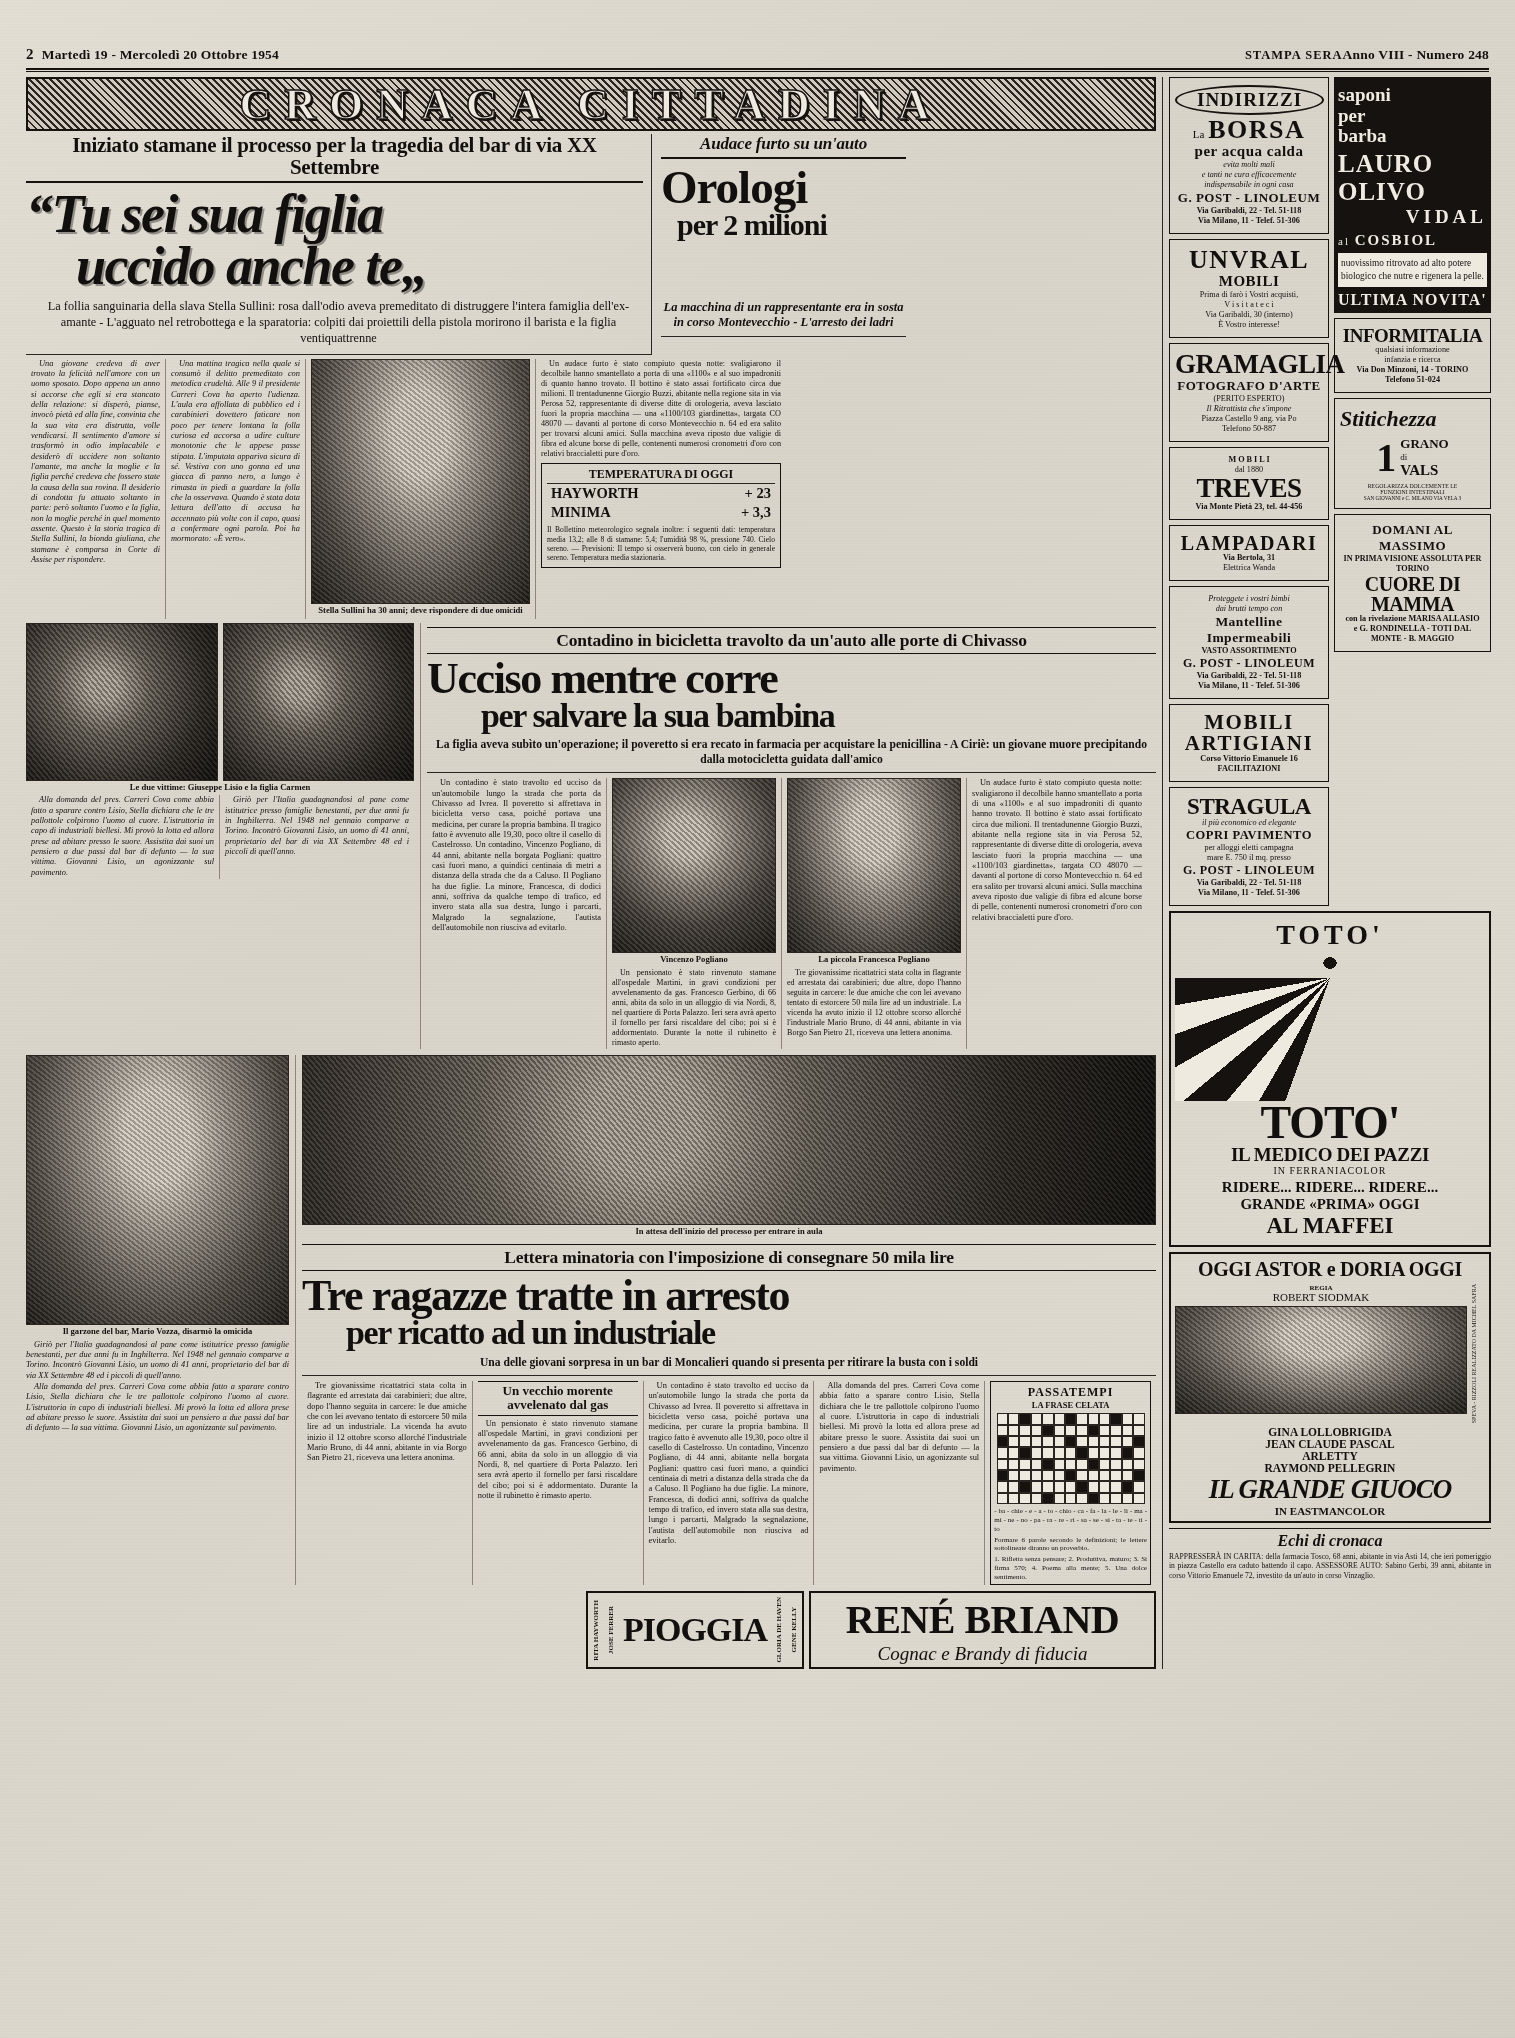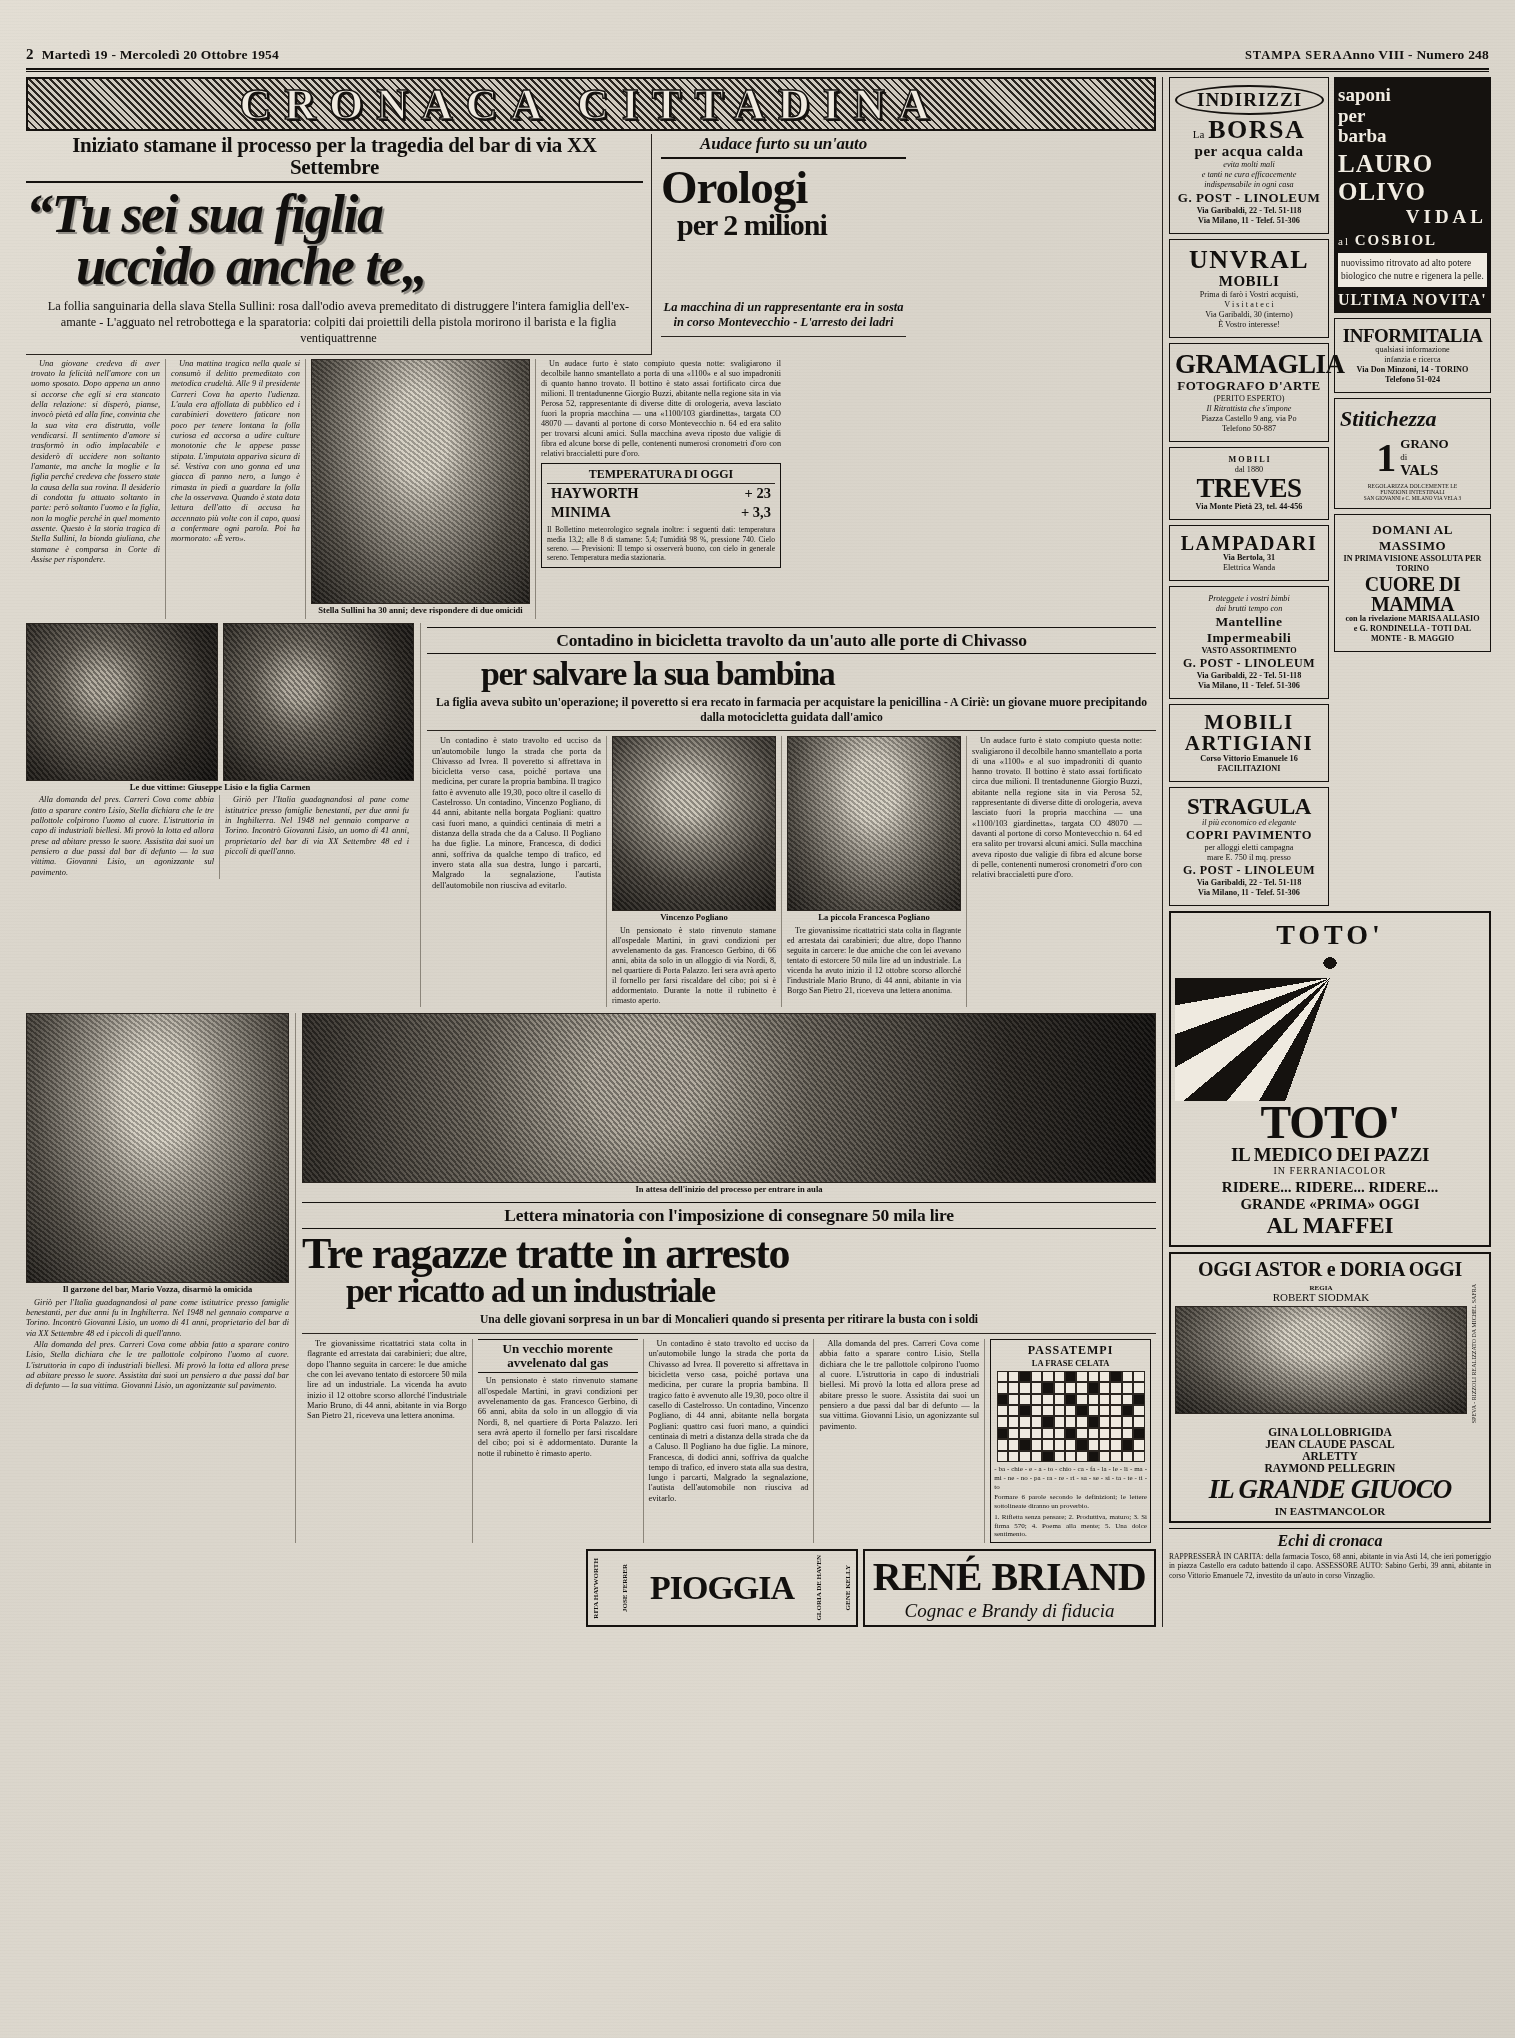--- a/index.html
+++ b/index.html
@@ -248,20 +248,21 @@
             </div>
             <div class="col colw2" style="width:50%;border:none;">
               <p>Giriò per l'Italia guadagnandosi al pane come istitutrice presso famiglie benestanti, per due anni fu in Inghilterra. Nel 1948 nel gennaio comparve a Torino. Incontrò Giovanni Lisio, un uomo di 41 anni, proprietario del bar di via XX Settembre 48 ed i piccoli di quell'anno.</p>
             </div>
           </div>
         </div>
 
         <div style="width:735px;padding-left:6px;">
           <div class="bandhead">Contadino in bicicletta travolto da un'auto alle porte di Chivasso</div>
           <div class="head3">
+            <span>Ucciso mentre corre</span>
             <span class="s2">per salvare la sua bambina</span>
           </div>
           <div class="subdeck">La figlia aveva subìto un'operazione; il poveretto si era recato in farmacia per acquistare la penicillina - A Ciriè: un giovane muore precipitando dalla motocicletta guidata dall'amico</div>
           <div style="display:flex;">
             <div class="col rom" style="width:180px;">
               <p>Un contadino è stato travolto ed ucciso da un'automobile lungo la strada che porta da Chivasso ad Ivrea. Il poveretto si affrettava in bicicletta verso casa, poiché portava una medicina, per curare la propria bambina. Il tragico fatto è avvenuto alle 19,30, poco oltre il casello di Castelrosso. Un contadino, Vincenzo Pogliano, di 44 anni, abitante nella borgata Pogliani: quattro casi fuori mano, a quindici centinaia di metri a distanza della strada che da a Caluso. Il Pogliano ha due figlie. La minore, Francesca, di dodici anni, soffriva da qualche tempo di trafico, ed invero stata alla sua destra, lungo i parcarti, Malgrado la segnalazione, l'autista dell'automobile non riusciva ad evitarlo.</p>
             </div>
             <div style="width:175px;padding:0 5px;border-right:1px solid #8b857a;">
               <div class="photo" style="height:175px;"></div>
               <div class="caption">Vincenzo Pogliano</div>
@@ -436,21 +437,21 @@
                 <div style="font-size:7px;line-height:1.25;text-align:justify;margin-top:2px;">Formare 6 parole secondo le definizioni; le lettere sottolineate diranno un proverbio.</div>
                 <div style="font-size:7px;line-height:1.25;text-align:justify;margin-top:2px;">1. Rifletta senza pensare; 2. Produttiva, maturo; 3. Si firma 570; 4. Poema alla mente; 5. Una dolce sentimento.</div>
               </div>
             </div>
           </div>
         </div>
       </div>
 
       <div style="display:flex;margin-top:6px;align-items:stretch;">
         <div style="width:560px;"></div>
-        <div style="width:272px;border:2px solid #15120f;padding:4px;display:flex;align-items:center;justify-content:space-between;">
+        <div style="width:218px;border:2px solid #15120f;padding:4px;display:flex;align-items:center;justify-content:space-between;">
           <span style="font-size:7px;font-weight:bold;writing-mode:vertical-rl;transform:rotate(180deg);">RITA HAYWORTH</span>
           <span style="font-size:7px;font-weight:bold;writing-mode:vertical-rl;transform:rotate(180deg);">JOSE FERRER</span>
           <span style="font-size:34px;font-weight:bold;letter-spacing:-1px;">PIOGGIA</span>
           <span style="font-size:7px;font-weight:bold;writing-mode:vertical-rl;transform:rotate(180deg);">GLORIA DE HAVEN</span>
           <span style="font-size:7px;font-weight:bold;writing-mode:vertical-rl;transform:rotate(180deg);">GENE KELLY</span>
         </div>
         <div style="flex:1;border:2px solid #15120f;margin-left:5px;display:flex;flex-direction:column;align-items:center;justify-content:center;">
           <div style="font-size:40px;font-weight:bold;letter-spacing:-.5px;">RENÉ BRIAND</div>
           <div style="font-size:19px;font-style:italic;">Cognac e Brandy di fiducia</div>
         </div>

